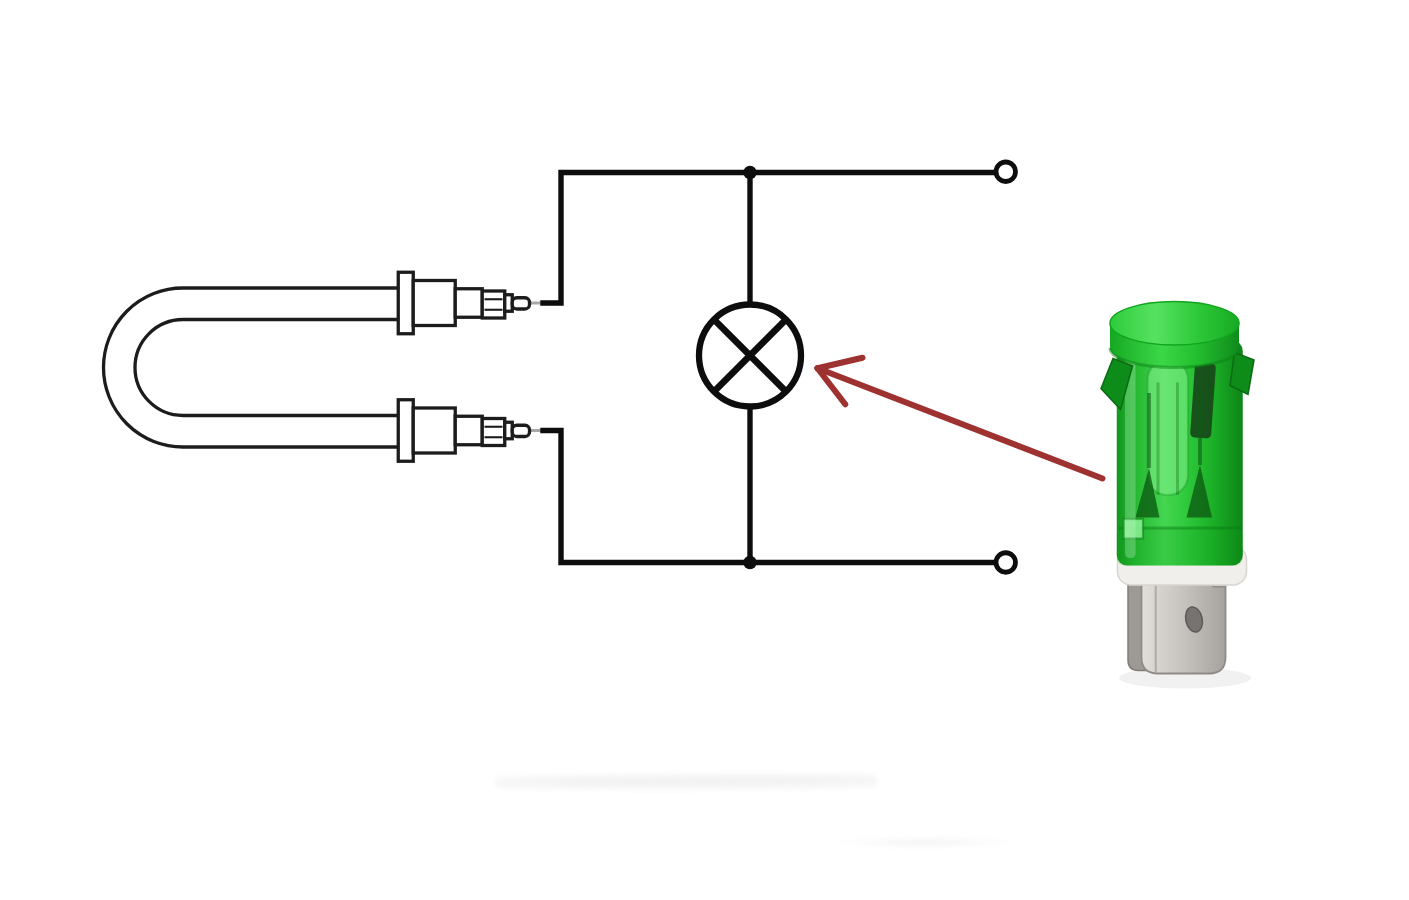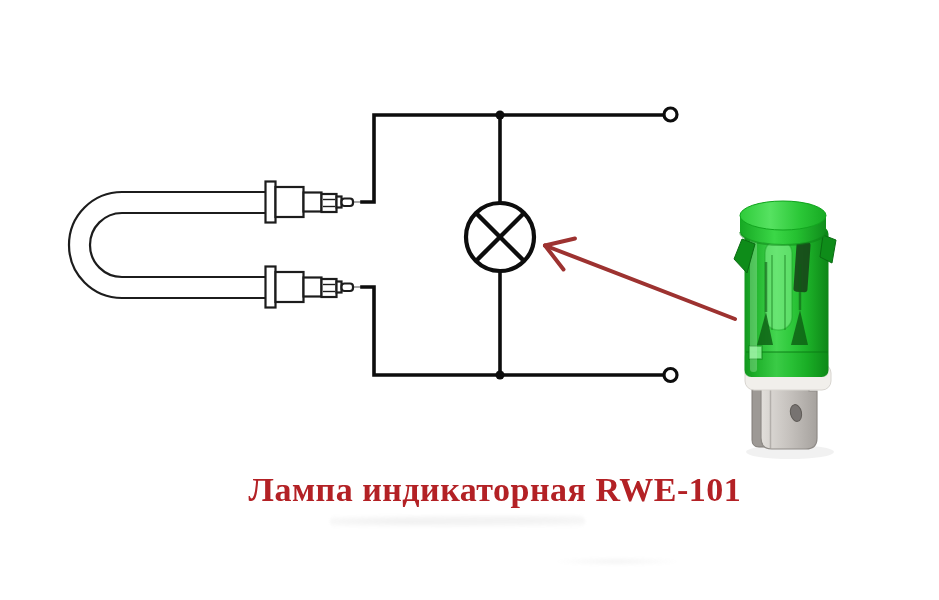--- a/index.html
+++ b/index.html
@@ -155,18 +155,17 @@
       <path d="M 823 235 L 836 240 L 832 263 L 820 257 Z" fill="#0e8c19" stroke="#0a6b12" stroke-width="1"></path>
 
       <g>
         <path d="M 740 216 A 43 15 0 0 1 826 216 L 826 232 A 43 13 0 0 1 740 232 Z" fill="url(#gCap)"></path>
         <ellipse cx="783" cy="215.5" rx="43" ry="14.5" fill="url(#gTop)" stroke="#12a51f" stroke-width="1"></ellipse>
         <path d="M 740 232 A 43 13 0 0 0 826 232" fill="none" stroke="#0b8216" opacity="0.5" stroke-width="2"></path>
       </g>
     </g>
   </svg>
 
-  <div class="caption">Лампа индикаторная RWE-101</div>
 
   <div class="smudge1"></div>
   <div class="smudge2"></div>
 
 </div>
 
 </body></html>

